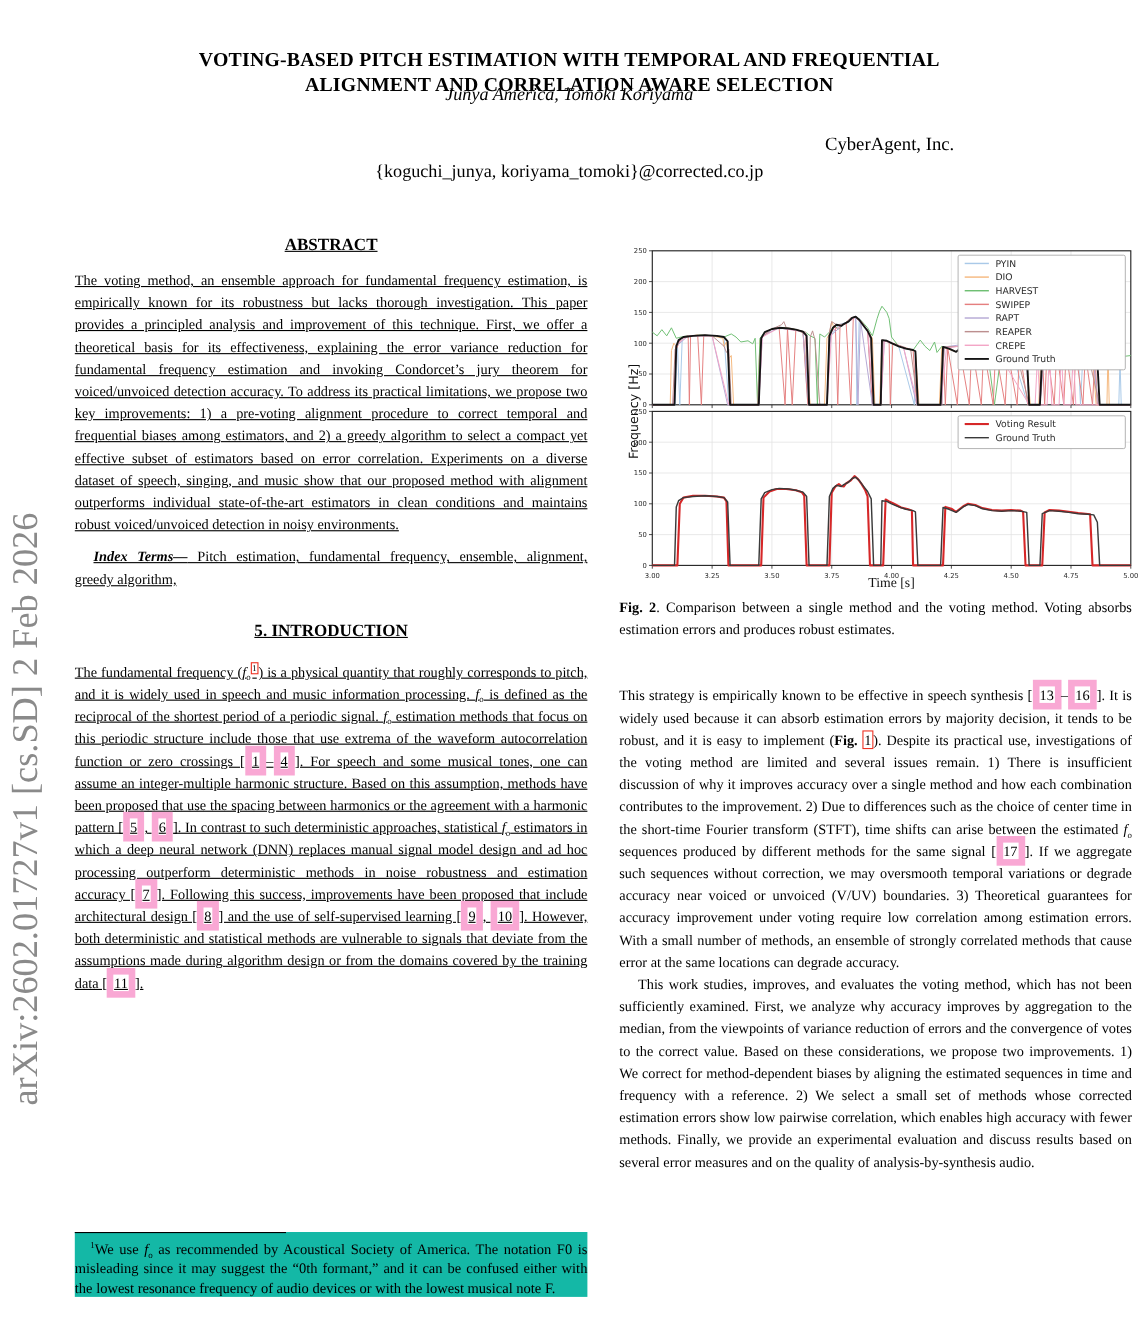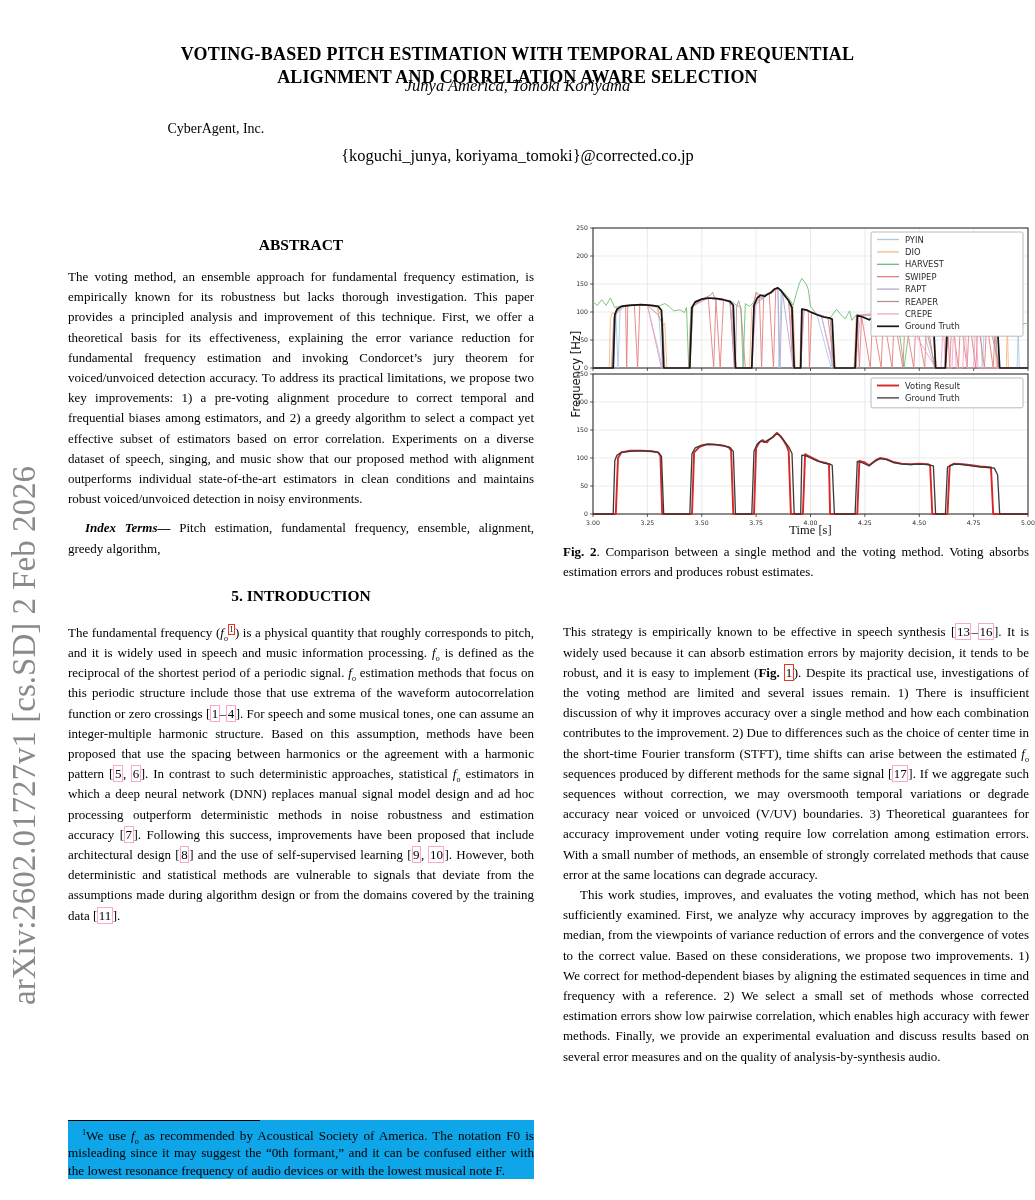--- a/index.html
+++ b/index.html
@@ -4,43 +4,43 @@
 <style>
   html,body{margin:0;padding:0;background:#ffffff;}
   .page{position:relative;width:1035px;height:1200px;background:#fff;overflow:hidden;
         font-family:"Liberation Serif", serif;color:#000;}
   
   .title{position:absolute;top:3px;left:50%;transform:translateX(-50%);width:880px;
          text-align:center;font-weight:bold;font-size:18px;line-height:23px;letter-spacing:.2px;margin-top:40px;}
   .authors{position:absolute;top:76px;left:50%;transform:translateX(-50%);width:700px;
            text-align:center;font-style:italic;font-size:16.5px;}
   .affil{position:absolute;top:121px;left:50%;transform:translateX(-50%);width:700px;
-         text-align:left;font-size:14px;}
+         text-align:right;font-size:17px;}
   .email{position:absolute;top:146px;left:50%;transform:translateX(-50%);width:760px;
          text-align:center;font-size:16.5px;}
   
   .arxiv{position:absolute;left:6px;top:1005px;width:800px;transform:rotate(-90deg);
          transform-origin:0 0;color:#8a8a8a;font-size:33px;white-space:nowrap;
          font-family:"Liberation Serif",serif;}
   
-  .col-left{position:absolute;left:68px;top:236px;width:466px;}
+  .col-left{position:absolute;left:68px;top:214px;width:466px;text-decoration:underline;}
   .col-right{position:absolute;left:563px;top:220px;width:466px;}
   .col-left p,.col-right p{margin:0;text-align:justify;font-size:13px;line-height:20.2px;}
   h3.sec{margin:0 0 13px 0;text-align:center;font-size:15.5px;}
   h3.intro{margin:28px 0 18px 0;}
   .p-index{margin-top:9px !important;text-indent:17px;}
   .indent{text-indent:17px;}
   .rc-p1{margin-top:40px !important;}
   sup{font-size:.62em;line-height:0;}
   sub{font-size:.62em;line-height:0;}
   i.fo{font-family:"Liberation Serif",serif;}
-  .cg{border:1px solid #f9a8d4;padding:0 .5px;}
+  .cg{border:6px solid #f9a8d4;padding:0 .5px;}
   .cr{border:1px solid #ee3224;padding:0 .5px;}
   
-  .fn{position:absolute;left:68px;top:1120px;width:466px;background:#0ea5e9;}
+  .fn{position:absolute;left:68px;top:1120px;width:466px;background:#14b8a6;}
   .fn-rule{width:192px;border-top:1.2px solid #000;margin-bottom:6px;}
   .fn p{font-size:13.2px;line-height:17.3px;text-align:justify;margin:0;text-indent:14px;}
   
   .figure{position:relative;width:466px;height:322px;}
   .plot{position:absolute;left:30px;overflow:visible;font-family:"DejaVu Sans",sans-serif;}
   .plot text{fill:#2b2b2b;font-family:"DejaVu Sans",sans-serif;}
   #plot-top{top:8px;}
   #plot-bottom{top:154px;}
   .ylab{position:absolute;left:-132px;top:147px;width:290px;text-align:center;
         transform:rotate(-90deg);font-family:"DejaVu Sans",sans-serif;font-size:11.5px;color:#111;}

